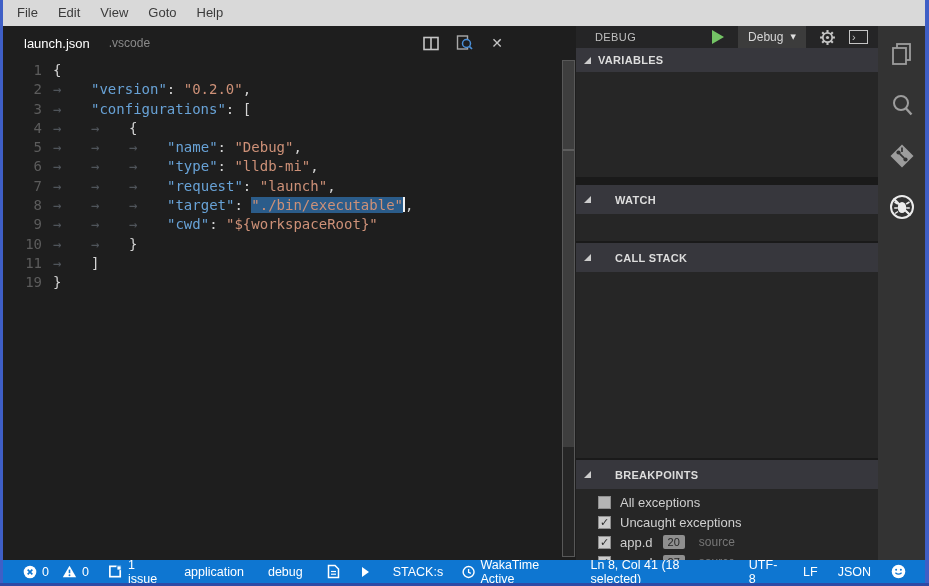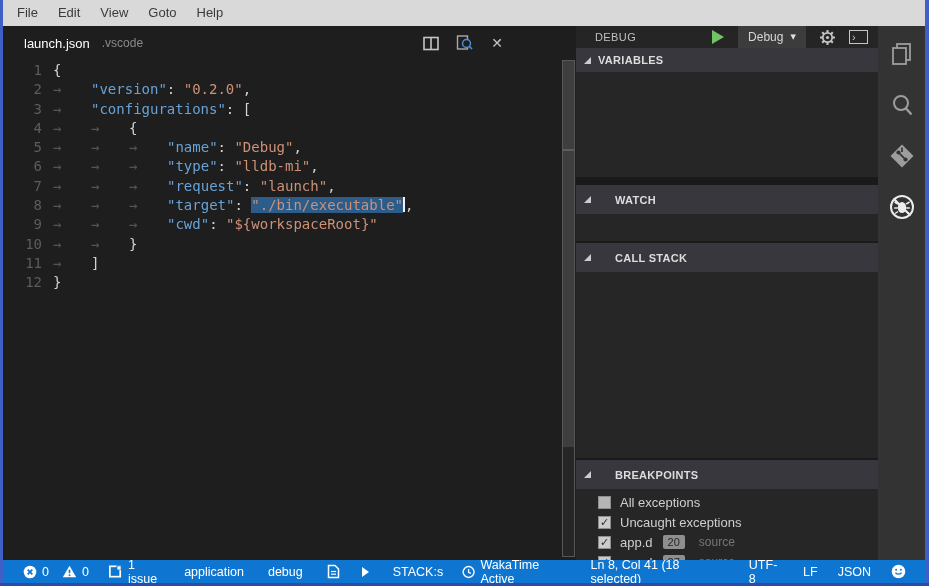--- a/index.html
+++ b/index.html
@@ -12,21 +12,21 @@
 
   
   .menubar { position:absolute; left:3px; top:0; width:922px; height:26px; background:#d9d9d9;
     display:flex; align-items:center; padding-left:4px; }
   .menu-item { padding:0 10px; font-size:13px; color:#3b3b3b; line-height:26px; cursor:default; }
 
   
   .editor { position:absolute; left:3px; top:26px; width:513px; height:534px; background:#1e1e1e; }
   .ed-titlebar { height:34px; display:flex; align-items:center; padding:0 10px 0 21px; }
   .tab-name { font-size:13px; color:#ffffff; }
-  .tab-path { font-size:12px; color:#8a8a8a; margin-left:12px; }
+  .tab-path { font-size:12px; color:#8a8a8a; margin-left:19px; }
   .ed-actions { margin-left:auto; display:flex; align-items:center; gap:15px; }
   .ed-actions .act { width:18px; height:18px; display:flex; align-items:center; justify-content:center; cursor:pointer; }
   .close-x { color:#c5c5c5; font-size:14px; font-weight:bold; font-family:"DejaVu Sans",sans-serif; }
 
   .code { font-family:"DejaVu Sans Mono", monospace; font-size:14px; padding-top:1px; }
   .code-line { height:19.3px; line-height:19.3px; white-space:pre; }
   .line-num { display:inline-block; width:50px; padding-right:11px; text-align:right; color:#5c5c5c; }
   .tok-k   { color:#68a2d6; }
   .tok-s   { color:#ce9178; }
   .tok-p   { color:#d4d4d4; }
@@ -129,21 +129,21 @@
         <div class="code-line"><span class="line-num">2</span><span class="tok-t">→</span><span class="tok-k">"version"</span><span class="tok-p">: </span><span class="tok-s">"0.2.0"</span><span class="tok-p">,</span></div>
         <div class="code-line"><span class="line-num">3</span><span class="tok-t">→</span><span class="tok-k">"configurations"</span><span class="tok-p">: [</span></div>
         <div class="code-line"><span class="line-num">4</span><span class="tok-t">→</span><span class="tok-t">→</span><span class="tok-p">{</span></div>
         <div class="code-line"><span class="line-num">5</span><span class="tok-t">→</span><span class="tok-t">→</span><span class="tok-t">→</span><span class="tok-k">"name"</span><span class="tok-p">: </span><span class="tok-s">"Debug"</span><span class="tok-p">,</span></div>
         <div class="code-line"><span class="line-num">6</span><span class="tok-t">→</span><span class="tok-t">→</span><span class="tok-t">→</span><span class="tok-k">"type"</span><span class="tok-p">: </span><span class="tok-s">"lldb-mi"</span><span class="tok-p">,</span></div>
         <div class="code-line"><span class="line-num">7</span><span class="tok-t">→</span><span class="tok-t">→</span><span class="tok-t">→</span><span class="tok-k">"request"</span><span class="tok-p">: </span><span class="tok-s">"launch"</span><span class="tok-p">,</span></div>
         <div class="code-line"><span class="line-num">8</span><span class="tok-t">→</span><span class="tok-t">→</span><span class="tok-t">→</span><span class="tok-k">"target"</span><span class="tok-p">: </span><span class="tok-sel">"./bin/executable"</span><span class="tok-cur"></span><span class="tok-p">,</span></div>
         <div class="code-line"><span class="line-num">9</span><span class="tok-t">→</span><span class="tok-t">→</span><span class="tok-t">→</span><span class="tok-k">"cwd"</span><span class="tok-p">: </span><span class="tok-s">"${workspaceRoot}"</span></div>
         <div class="code-line"><span class="line-num">10</span><span class="tok-t">→</span><span class="tok-t">→</span><span class="tok-p">}</span></div>
         <div class="code-line"><span class="line-num">11</span><span class="tok-t">→</span><span class="tok-p">]</span></div>
-        <div class="code-line"><span class="line-num">12</span><span class="tok-p">}</span></div>
+        <div class="code-line"><span class="line-num">19</span><span class="tok-p">}</span></div>
       </div>
   </div>
 
   <div class="scrollbar">
     <div class="scroll-thumb"></div>
     <div class="scroll-mark"></div>
   </div>
 
   <div class="sidebar">
     <div class="dbg-toolbar">

